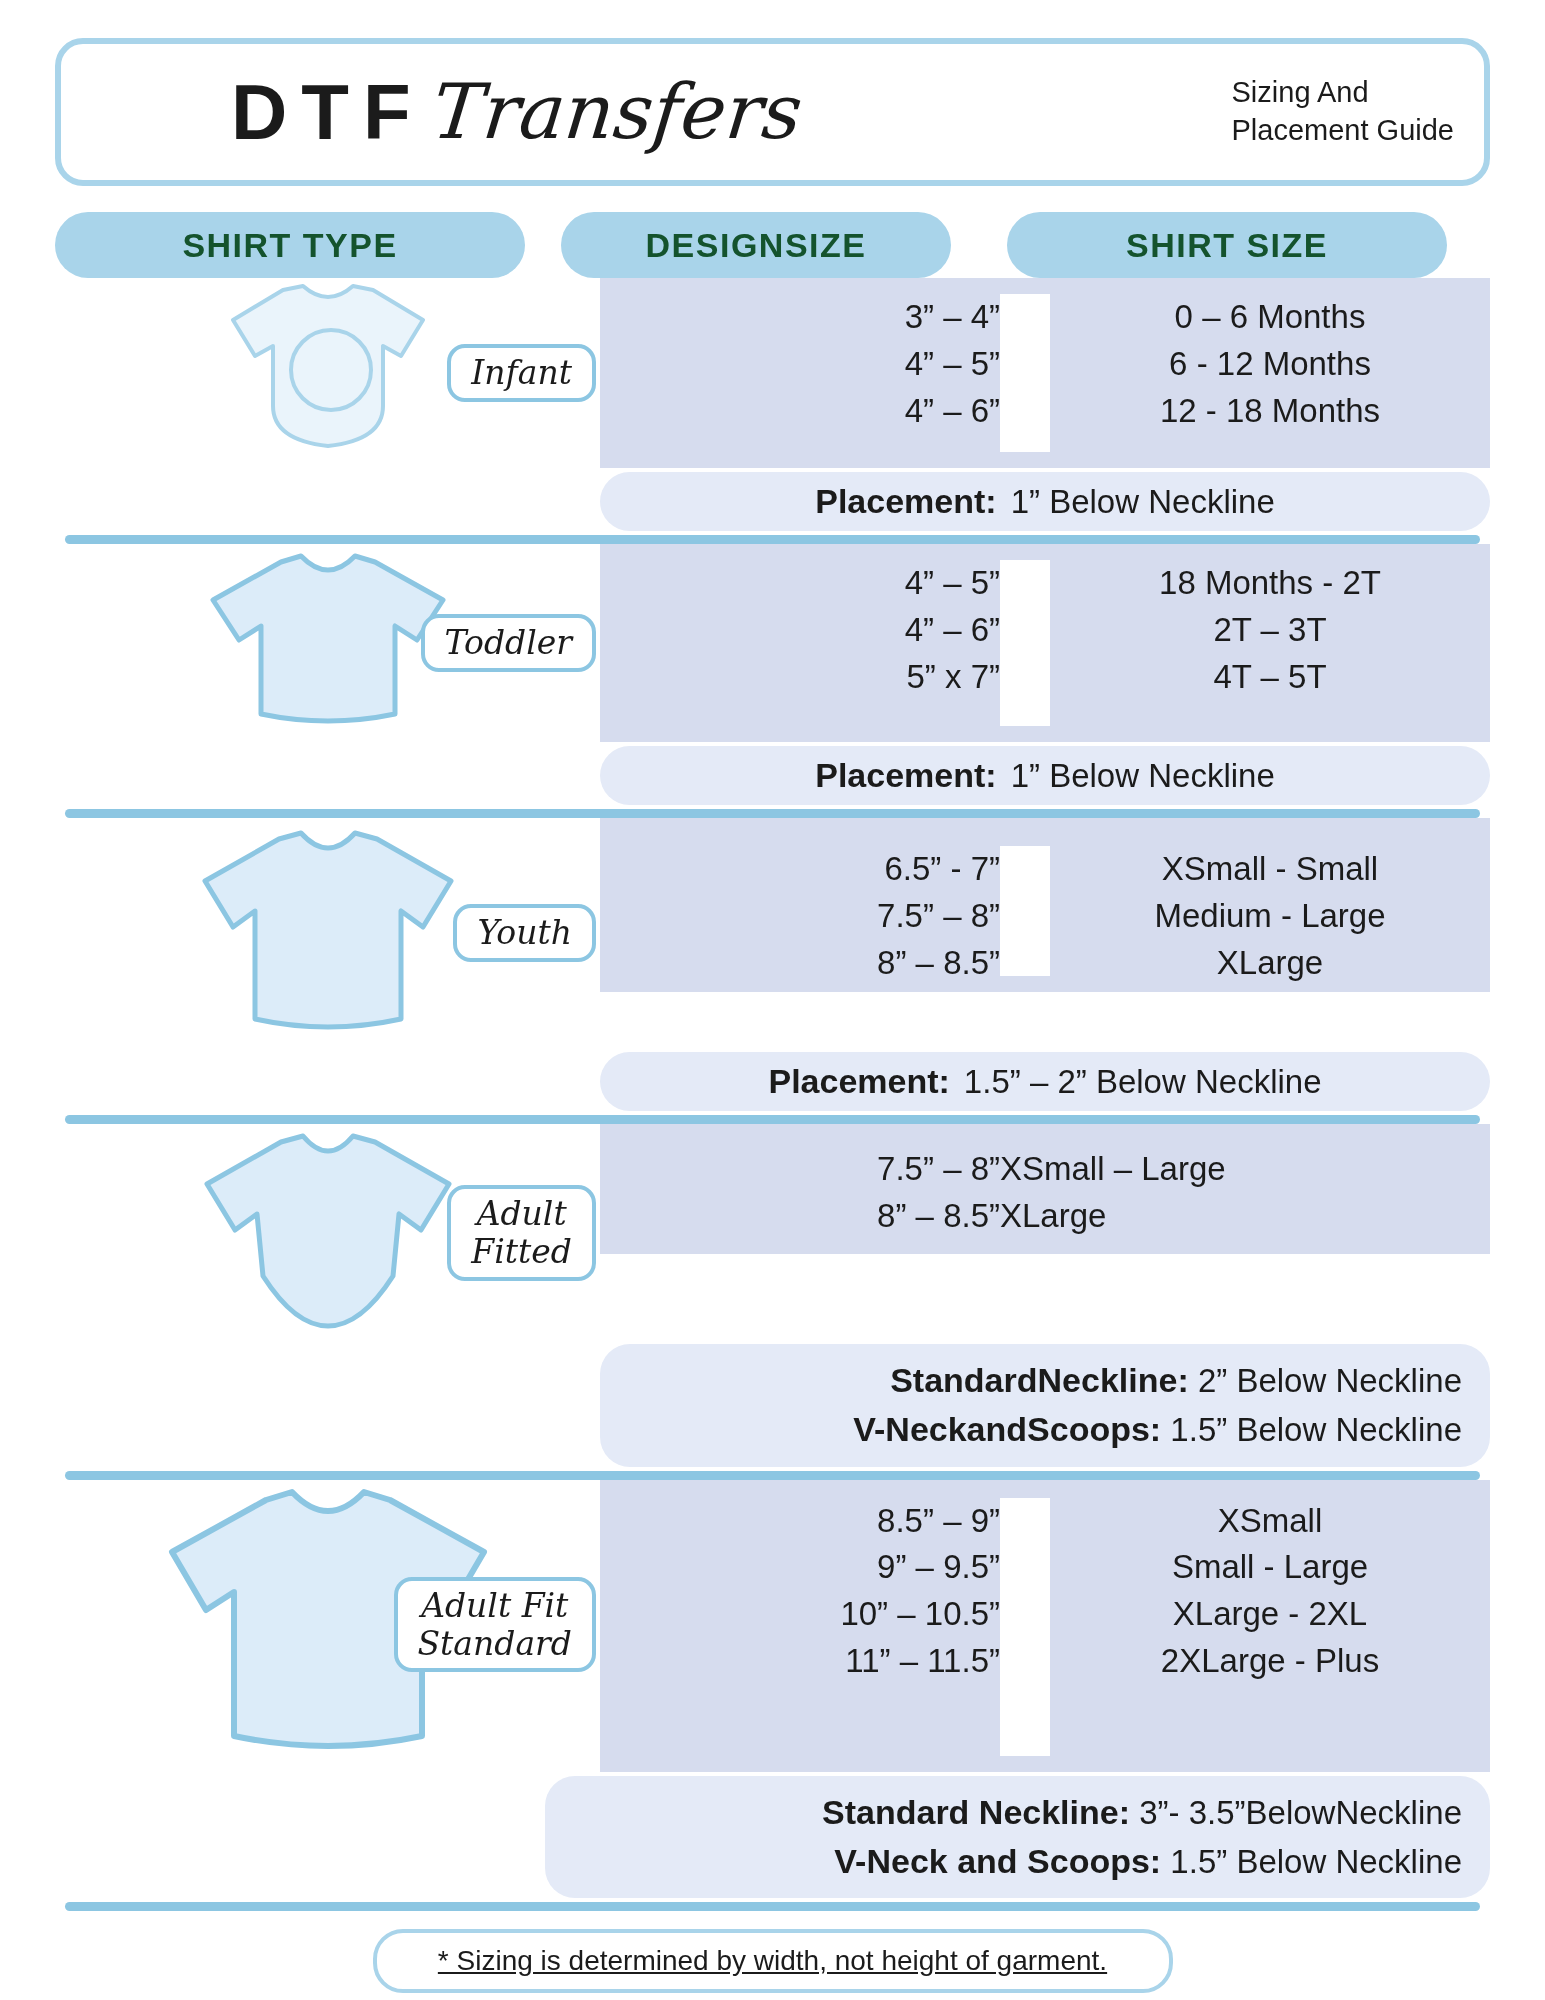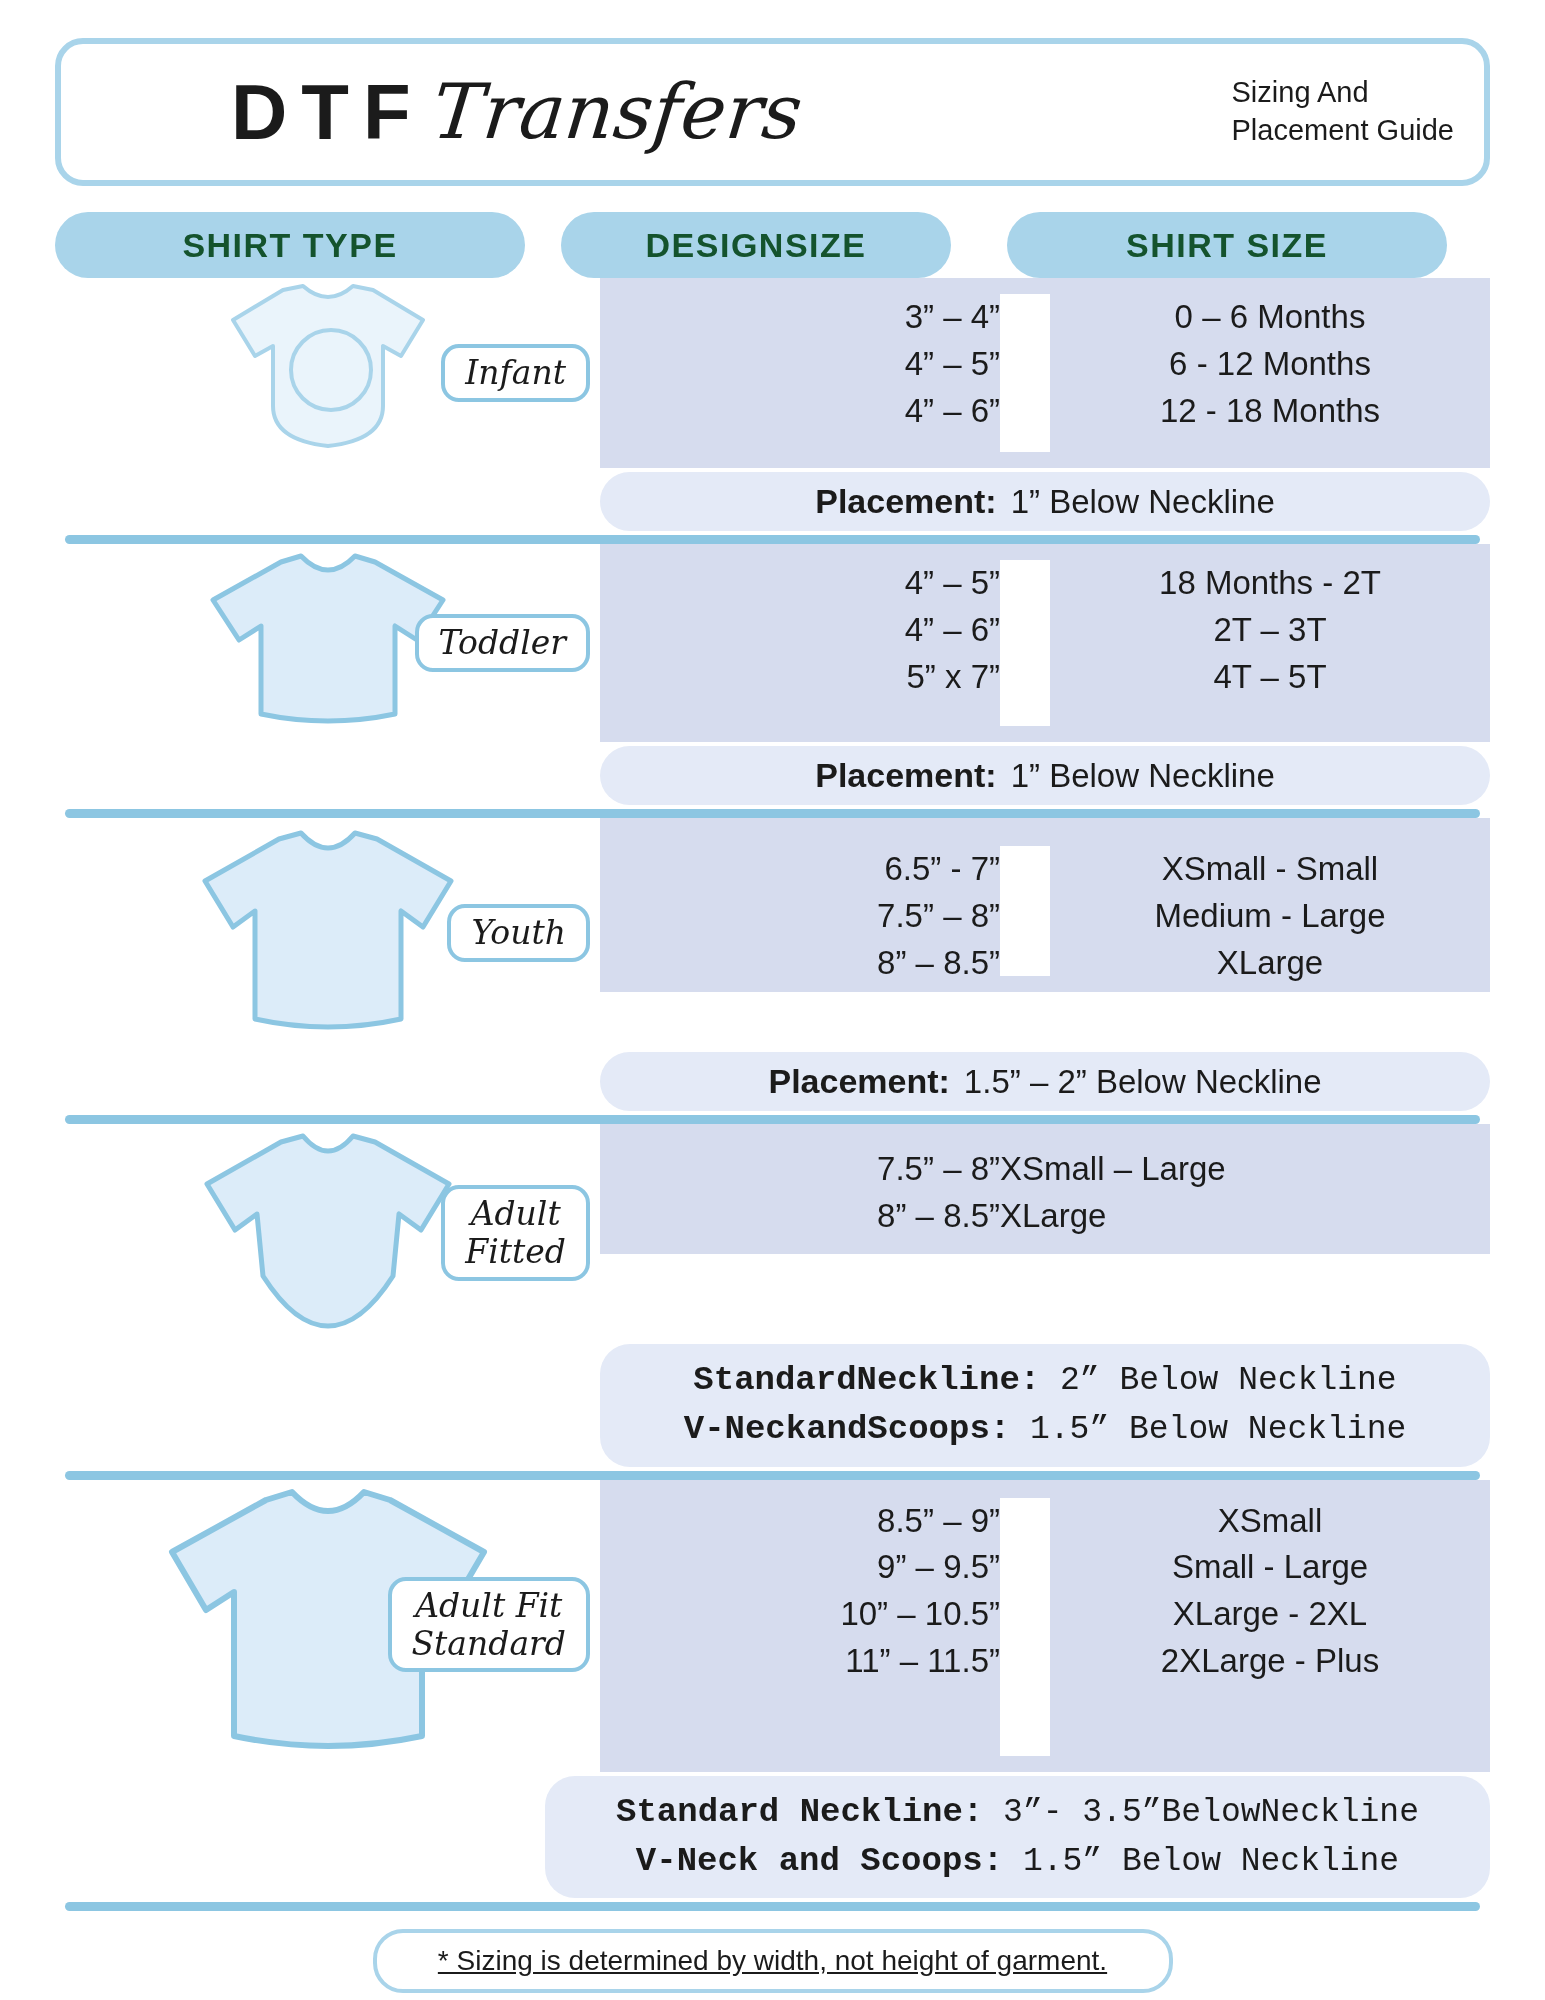--- a/index.html
+++ b/index.html
@@ -89,21 +89,21 @@
   .shirt-cell {
     width: 545px;
     position: relative;
     display: flex;
     align-items: center;
     justify-content: center;
     flex: 0 0 545px;
   }
   .label-box {
     position: absolute;
-    right: 10px;
+    right: 4px;
     top: 50%;
     transform: translateY(-50%);
     border: 4px solid #8cc6e2;
     border-radius: 18px;
     background: #ffffff;
     padding: 6px 20px;
     font-family: "DejaVu Serif", serif;
     font-style: italic;
     font-size: 33px;
     text-align: center;
@@ -138,24 +138,23 @@
     padding: 10px 28px;
     font-size: 33px;
     display: flex;
     align-items: baseline;
     justify-content: center;
     gap: 14px;
   }
   .placement b { font-weight: bold; font-size: 34px; }
   .placement.two-line {
     display: block;
-    text-align: center;
+    text-align: right;
     line-height: 1.45;
-    padding: 12px 12px;
-    font-family: Liberation Mono, monospace;
+    padding: 12px 28px;
   }
 
   
   .shirt-svg { display: block; }
 
   .footnote {
     margin: 18px auto 0 auto;
     width: 800px;
     border: 4px solid #a9d4ea;
     border-radius: 30px;

